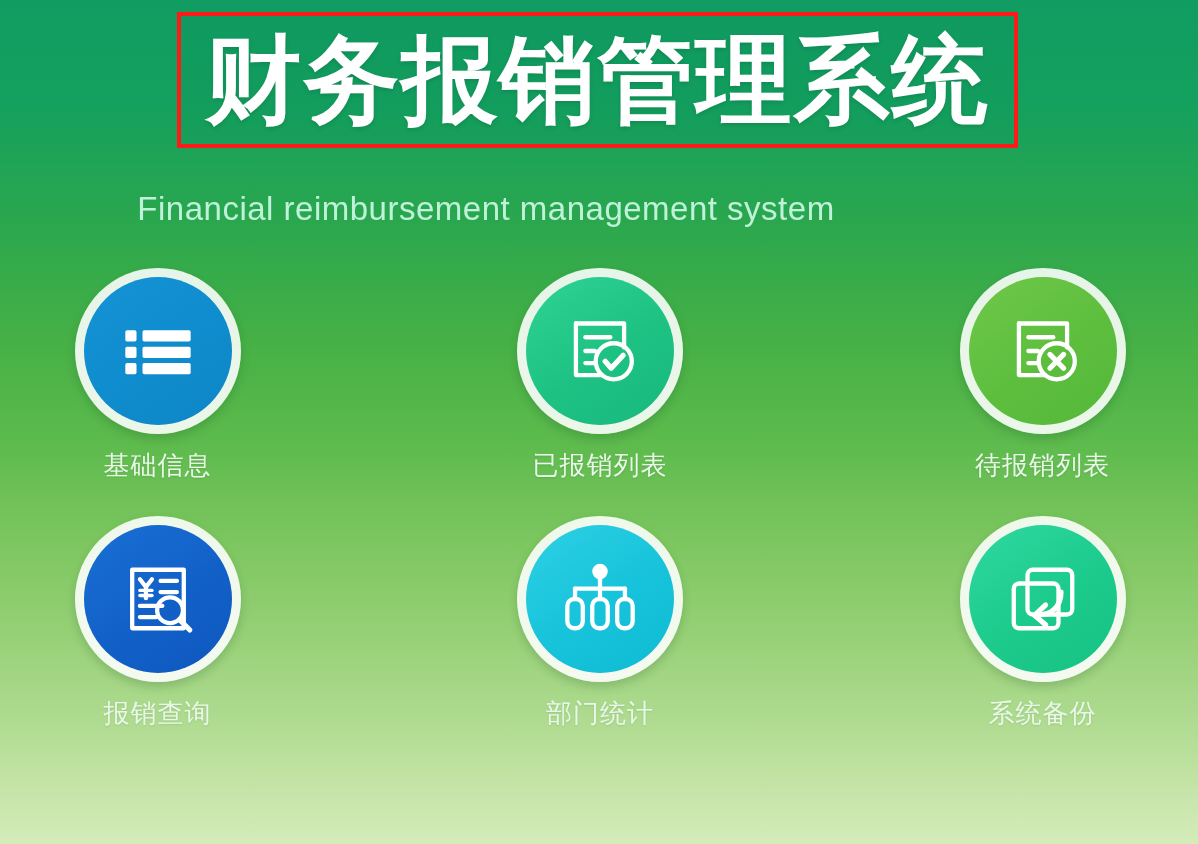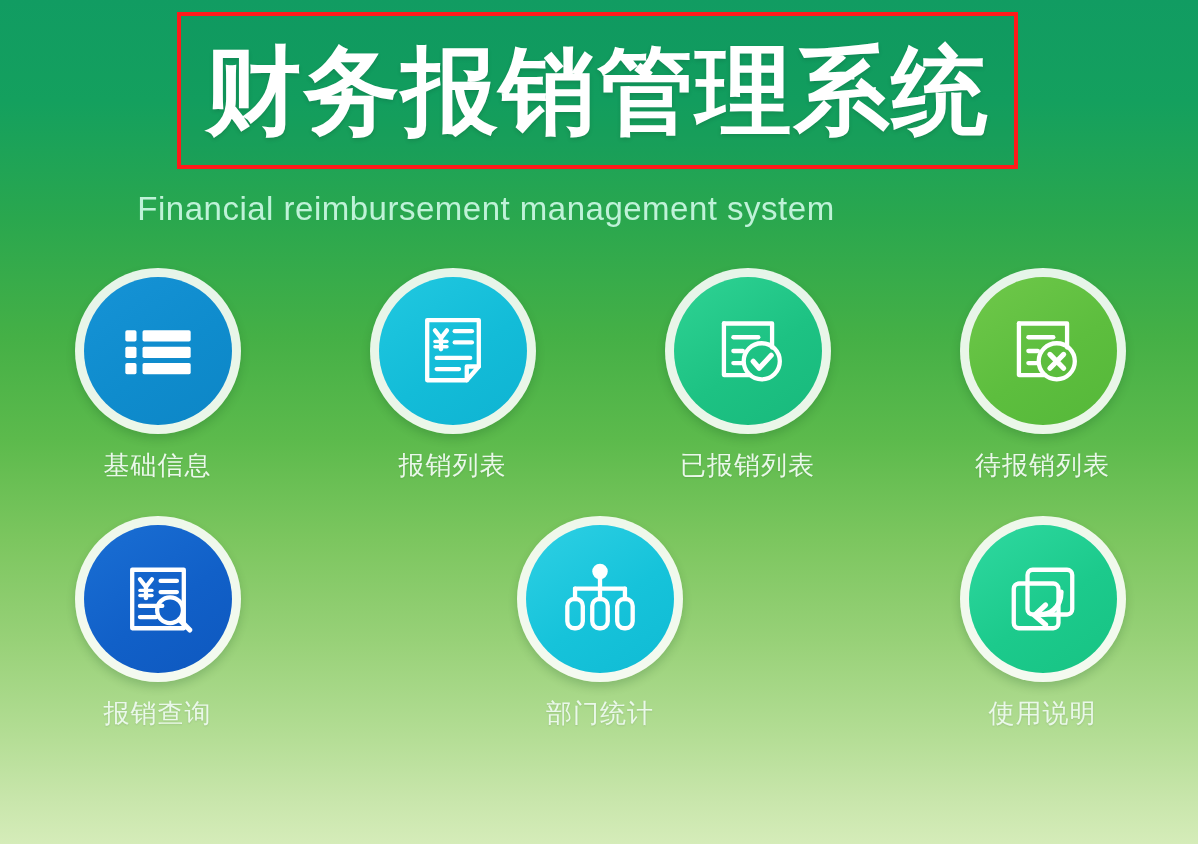--- a/index.html
+++ b/index.html
@@ -33,21 +33,21 @@
         #d5ecb9 100%);
     overflow: hidden;
   }
 
   
   .title-box {
     position: absolute;
     left: 177px;
     top: 12px;
     width: 841px;
-    height: 157px;
+    height: 136px;
     border: 4px solid #ff1a1a;
     box-sizing: border-box;
     background: rgba(12, 145, 92, 0.18);
     display: flex;
     align-items: center;
     justify-content: center;
   }
   .title-text {
     color: #ffffff;
     font-size: 96px;
@@ -177,40 +177,20 @@
               <rect x="12" y="45" width="13" height="13" rx="2" fill="#ffffff"></rect>
               <rect x="32" y="45" width="56" height="13" rx="2" fill="#ffffff"></rect>
               <rect x="12" y="64" width="13" height="13" rx="2" fill="#ffffff"></rect>
               <rect x="32" y="64" width="56" height="13" rx="2" fill="#ffffff"></rect>
             </svg>
           </div>
         </div>
         <div class="tile-label">基础信息</div>
       </div>
 
-      <div class="tile">
-        <div class="circle-wrap">
-          <div class="ring"></div>
-          <div class="disc g1">
-            <svg viewBox="0 0 100 100">
-              <path d="M20 14 H80 V68 L66 84 H20 Z" fill="none" stroke="#ffffff" stroke-width="5" stroke-linejoin="round"></path>
-              <path d="M80 68 H66 V84" fill="none" stroke="#ffffff" stroke-width="5" stroke-linejoin="round" stroke-linecap="round"></path>
-              <path d="M29 26 L36 35 L43 26" fill="none" stroke="#ffffff" stroke-width="5" stroke-linecap="round" stroke-linejoin="round"></path>
-              <line x1="36" y1="35" x2="36" y2="48" stroke="#ffffff" stroke-width="5" stroke-linecap="round"></line>
-              <line x1="29" y1="39" x2="43" y2="39" stroke="#ffffff" stroke-width="4" stroke-linecap="round"></line>
-              <line x1="29" y1="45" x2="43" y2="45" stroke="#ffffff" stroke-width="4" stroke-linecap="round"></line>
-              <line x1="52" y1="27" x2="72" y2="27" stroke="#ffffff" stroke-width="5" stroke-linecap="round"></line>
-              <line x1="52" y1="40" x2="72" y2="40" stroke="#ffffff" stroke-width="5" stroke-linecap="round"></line>
-              <line x1="31" y1="58" x2="70" y2="58" stroke="#ffffff" stroke-width="5" stroke-linecap="round"></line>
-              <line x1="31" y1="71" x2="57" y2="71" stroke="#ffffff" stroke-width="5" stroke-linecap="round"></line>
-            </svg>
-          </div>
-        </div>
-        <div class="tile-label">报销列表</div>
-      </div>
 
       <div class="tile">
         <div class="circle-wrap">
           <div class="ring"></div>
           <div class="disc g2">
             <svg viewBox="0 0 100 100">
               <path d="M22 18 H78 V46" fill="none" stroke="#ffffff" stroke-width="5" stroke-linecap="round" stroke-linejoin="round"></path>
               <path d="M22 18 V78 H52" fill="none" stroke="#ffffff" stroke-width="5" stroke-linecap="round" stroke-linejoin="round"></path>
               <line x1="33" y1="34" x2="62" y2="34" stroke="#ffffff" stroke-width="5" stroke-linecap="round"></line>
               <line x1="33" y1="50" x2="44" y2="50" stroke="#ffffff" stroke-width="5" stroke-linecap="round"></line>
@@ -296,19 +276,19 @@
           <div class="ring"></div>
           <div class="disc g9">
             <svg viewBox="0 0 100 100">
               <rect x="32" y="16" width="52" height="52" rx="6" fill="none" stroke="#ffffff" stroke-width="5"></rect>
               <rect x="16" y="32" width="52" height="52" rx="6" fill="none" stroke="#ffffff" stroke-width="5"></rect>
               <path d="M71 42 C71 60 58 70 42 68" fill="none" stroke="#ffffff" stroke-width="6" stroke-linecap="round"></path>
               <path d="M53 57 L40 69 L53 80" fill="none" stroke="#ffffff" stroke-width="6" stroke-linecap="round" stroke-linejoin="round"></path>
             </svg>
           </div>
         </div>
-        <div class="tile-label">使用说明</div>
+        <div class="tile-label">系统备份</div>
       </div>
 
     </div>
 
   </div>
 </div>
 
 </body></html>

